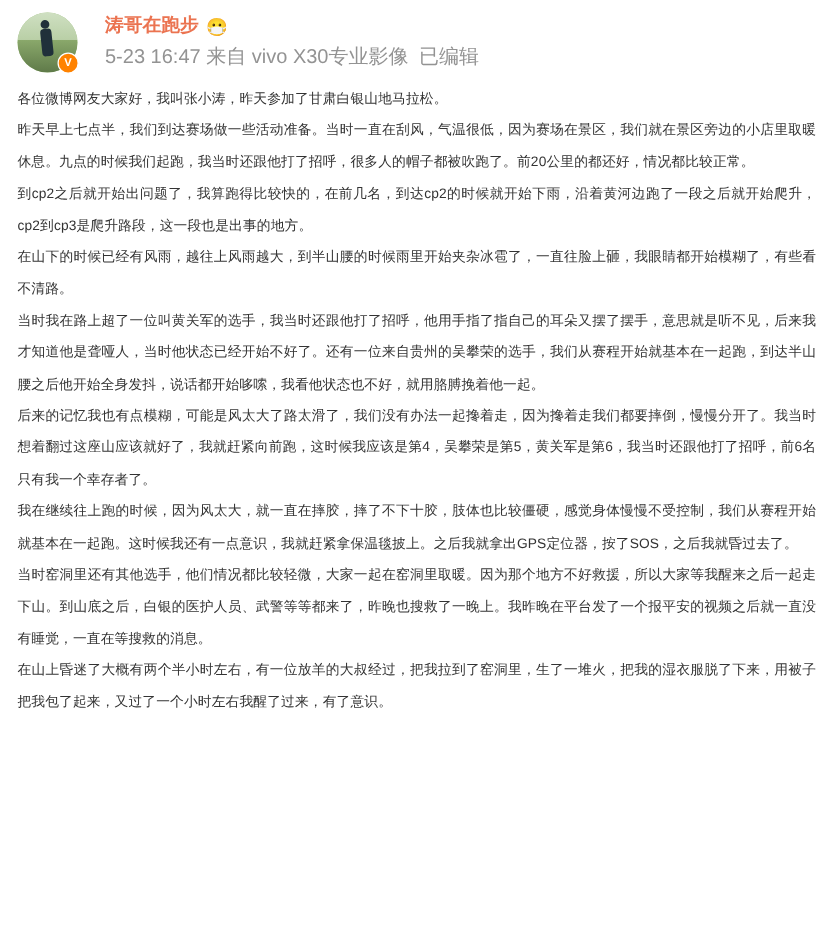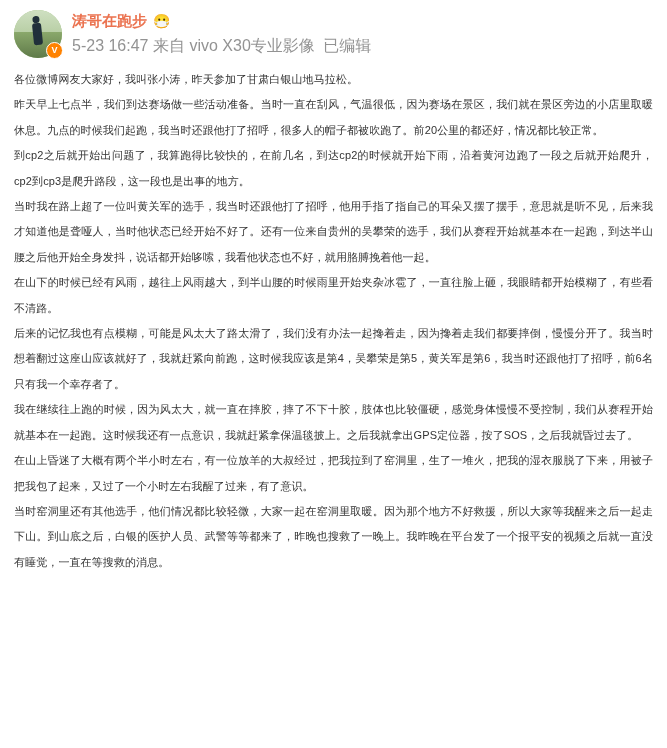--- a/index.html
+++ b/index.html
@@ -83,20 +83,21 @@
     border: 1.5px solid #ffffff;
     color: #ffffff;
     font-size: 9px;
     line-height: 15px;
     text-align: center;
     font-weight: bold;
   }
   .meta {
     padding-top: 1px;
     min-width: 0;
+    margin-left: 12px;
   }
   .name-row {
     display: flex;
     align-items: center;
     line-height: 20px;
   }
   .username {
     color: #eb7350;
     font-size: 15px;
     font-weight: bold;
@@ -163,21 +164,21 @@
         <span class="edited">已编辑</span>
       </div>
     </div>
 
   </div>
 
   <div class="content">
     <p>各位微博网友大家好，我叫张小涛，昨天参加了甘肃白银山地马拉松。</p>
     <p>昨天早上七点半，我们到达赛场做一些活动准备。当时一直在刮风，气温很低，因为赛场在景区，我们就在景区旁边的小店里取暖休息。九点的时候我们起跑，我当时还跟他打了招呼，很多人的帽子都被吹跑了。前20公里的都还好，情况都比较正常。</p>
     <p>到cp2之后就开始出问题了，我算跑得比较快的，在前几名，到达cp2的时候就开始下雨，沿着黄河边跑了一段之后就开始爬升，cp2到cp3是爬升路段，这一段也是出事的地方。</p>
+    <p>在山下的时候已经有风雨，越往上风雨越大，到半山腰的时候雨里开始夹杂冰雹了，一直往脸上砸，我眼睛都开始模糊了，有些看不清路。</p>
     <p>当时我在路上超了一位叫黄关军的选手，我当时还跟他打了招呼，他用手指了指自己的耳朵又摆了摆手，意思就是听不见，后来我才知道他是聋哑人，当时他状态已经开始不好了。还有一位来自贵州的吴攀荣的选手，我们从赛程开始就基本在一起跑，到达半山腰之后他开始全身发抖，说话都开始哆嗦，我看他状态也不好，就用胳膊挽着他一起。</p>
-    <p>在山下的时候已经有风雨，越往上风雨越大，到半山腰的时候雨里开始夹杂冰雹了，一直往脸上砸，我眼睛都开始模糊了，有些看不清路。</p>
     <p>后来的记忆我也有点模糊，可能是风太大了路太滑了，我们没有办法一起搀着走，因为搀着走我们都要摔倒，慢慢分开了。我当时想着翻过这座山应该就好了，我就赶紧向前跑，这时候我应该是第4，吴攀荣是第5，黄关军是第6，我当时还跟他打了招呼，前6名只有我一个幸存者了。</p>
     <p>我在继续往上跑的时候，因为风太大，就一直在摔胶，摔了不下十胶，肢体也比较僵硬，感觉身体慢慢不受控制，我们从赛程开始就基本在一起跑。这时候我还有一点意识，我就赶紧拿保温毯披上。之后我就拿出GPS定位器，按了SOS，之后我就昏过去了。</p>
+    <p>当时窑洞里还有其他选手，他们情况都比较轻微，大家一起在窑洞里取暖。因为那个地方不好救援，所以大家等我醒来之后一起走下山。到山底之后，白银的医护人员、武警等等都来了，昨晚也搜救了一晚上。我昨晚在平台发了一个报平安的视频之后就一直没有睡觉，一直在等搜救的消息。</p>
     <p>在山上昏迷了大概有两个半小时左右，有一位放羊的大叔经过，把我拉到了窑洞里，生了一堆火，把我的湿衣服脱了下来，用被子把我包了起来，又过了一个小时左右我醒了过来，有了意识。</p>
-    <p>当时窑洞里还有其他选手，他们情况都比较轻微，大家一起在窑洞里取暖。因为那个地方不好救援，所以大家等我醒来之后一起走下山。到山底之后，白银的医护人员、武警等等都来了，昨晚也搜救了一晚上。我昨晚在平台发了一个报平安的视频之后就一直没有睡觉，一直在等搜救的消息。</p>
   </div>
 
 </div>
 
 </body></html>

